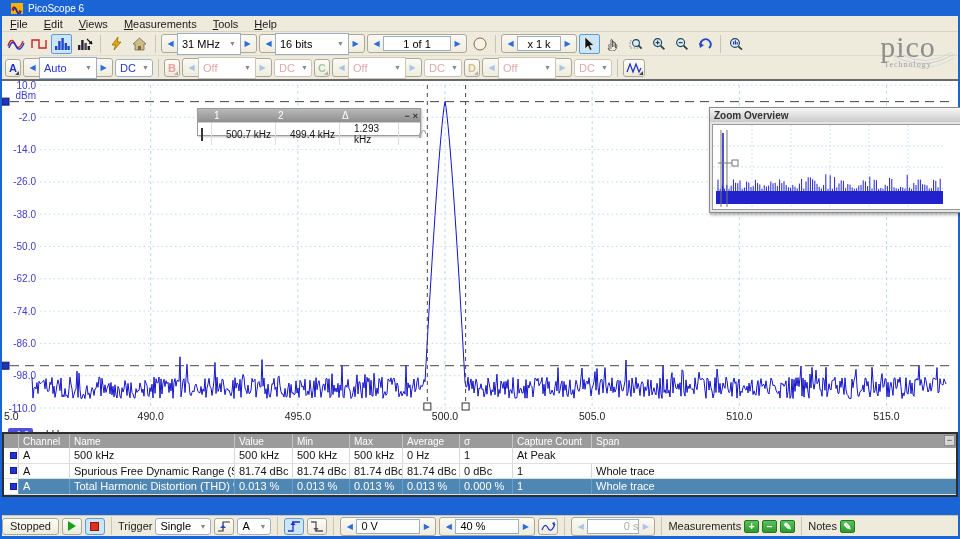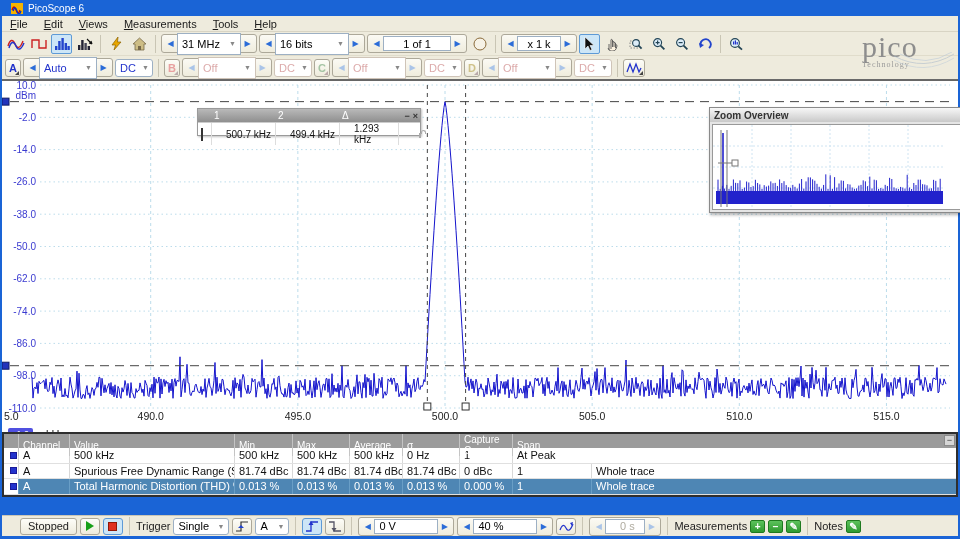--- a/index.html
+++ b/index.html
@@ -36,21 +36,21 @@
   .plainbox { background:#fff; border:1px solid #9db0c4; height:15px; display:flex; align-items:center; justify-content:center; }
   .chan-label { font-weight:bold; width:16px; height:18px; border:1px solid #aca899; border-radius:3px;
                 background:linear-gradient(#fdfdf8,#eeebdc); display:flex; align-items:center; justify-content:center; position:relative; }
   .chan-label::after { content:''; position:absolute; right:1px; bottom:1px; border-left:4px solid transparent; border-bottom:4px solid #444; }
   .chan-a { color:#2233cc; }
   .disabled-grp .chan-label::after { border-bottom-color:#b9a9a9; }
   .disabled-grp .dropbox { border-color:#cfc4b8; }
   .dis-text { color:#dcaaaa; }
 
   
-  .pico-logo { position:absolute; right:6px; top:34px; width:92px; height:44px; text-align:left; z-index:5; }
+  .pico-logo { position:absolute; right:6px; top:34px; width:92px; height:44px; text-align:center; z-index:5; }
   .pico-logo .pico-word { font-family:"Liberation Serif", serif; font-size:30px; line-height:26px; color:#8d8d8d; letter-spacing:1px; }
   .pico-logo .pico-sub { font-family:"Liberation Serif", serif; font-size:8px; color:#9a9a9a; letter-spacing:1px; }
   .pico-swoosh { position:absolute; right:0; top:18px; width:60px; height:20px; opacity:.6; }
 
   
   .plot-container { position:absolute; left:2px; top:80px; width:956px; height:370px; background:#fff; border-top:1px solid #666; }
   #spec { position:absolute; left:0; top:0; }
   .unit-row { position:absolute; left:6px; top:346px; height:13px; display:flex; align-items:center; gap:13px; }
   .zoom-badge { background:#5050e0; color:#fff; font-size:9px; padding:0 4px; border-radius:2px; height:12px; line-height:12px; }
   .unit-label { color:#222; font-size:11px; }
@@ -98,21 +98,21 @@
           border-bottom:1px solid #e0e0e0; color:#111; }
   .trow .tc { padding-left:4px; border-left:1px solid #d8d8d8; height:100%; display:flex; align-items:center; overflow:hidden; white-space:nowrap; }
   .trow .tc:first-child { border-left:none; }
   .trow.selected { background:#4e86b4; color:#fff; }
   .trow.selected .tc { border-left-color:#699ec6; }
   .row-swatch { width:7px; height:7px; background:#2233cc; border:1px solid #1a1a99; margin-left:2px; }
   .trow.selected .tc:first-child { background:#fff; }
 
   
   .statusbar { position:absolute; left:2px; top:515px; width:956px; height:21px; background:#eeebdd;
-               display:flex; align-items:center; gap:3px; padding:0 18px; border-top:1px solid #cac6b6; }
+               display:flex; align-items:center; gap:3px; padding:0 0; border-top:1px solid #cac6b6; }
   .sbtn { height:17px; border:1px solid #aca899; border-radius:3px; background:linear-gradient(#fdfdf8,#eeebdc);
           display:flex; align-items:center; justify-content:center; padding:0 7px; color:#222; }
   .icon-btn { width:20px; padding:0; }
   .icon-btn.active { background:#cde6f7; border-color:#5e9ad6; }
   .play-tri { width:0; height:0; border-left:8px solid #18a018; border-top:5px solid transparent; border-bottom:5px solid transparent; }
   .stop-sq { width:9px; height:9px; background:#e03020; border:1px solid #901808; }
   .gbtn { width:15px; height:13px; background:linear-gradient(#5cc25c,#2f9a2f); border:1px solid #1f7a1f; border-radius:2px;
           color:#fff; font-size:10px; line-height:11px; text-align:center; font-weight:bold; }
   .bottom-strip { position:absolute; left:0; top:536px; width:960px; height:3px; background:#1a64d6; }
   .label { color:#222; }
@@ -573,20 +573,21 @@
             <rect x="19" y="35" width="6" height="6" fill="#fff" stroke="#777"></rect>
           </svg>
       </div>
     </div>
   </div>
 
   <div class="mtable">
     <div class="mhead" id="mhead">
       <span class="hc"></span>
       <span class="hc">Channel</span>
+        <span class="hc">Name</span>
         <span class="hc">Value</span>
         <span class="hc">Min</span>
         <span class="hc">Max</span>
         <span class="hc">Average</span>
         <span class="hc">σ</span>
         <span class="hc">Capture Count</span>
         <span class="hc">Span</span>
         <span class="mcollapse">−</span>
     </div>
     <div id="mrows">
@@ -688,21 +689,21 @@
     </span>
     <span class="sbtn icon-btn">
       <svg width="15" height="13" viewBox="0 0 15 13">
         <path d="M1,10 q3,-8 6,-2 t7,-4" stroke="#2233cc" fill="none" stroke-width="1.2"></path>
         <polygon points="14,2 11,3 13,6" fill="#2233cc"></polygon>
       </svg>
     </span>
     <span class="sep"></span>
     <span class="spinner">
       <span class="spin-arrow dis">◀</span>
-      <span class="plainbox" style="width:40px;justify-content:center;padding-left:4px;color:#b0aca0">
+      <span class="plainbox" style="width:52px;justify-content:flex-end;padding-left:4px;color:#b0aca0">
         <span>0 s</span>
       </span>
       <span class="spin-arrow dis">▶</span>
     </span>
     <span class="sep"></span>
     <span class="label">Measurements</span>
     <span class="gbtn">+</span>
     <span class="gbtn">−</span>
     <span class="gbtn">✎</span>
     <span class="sep"></span>

